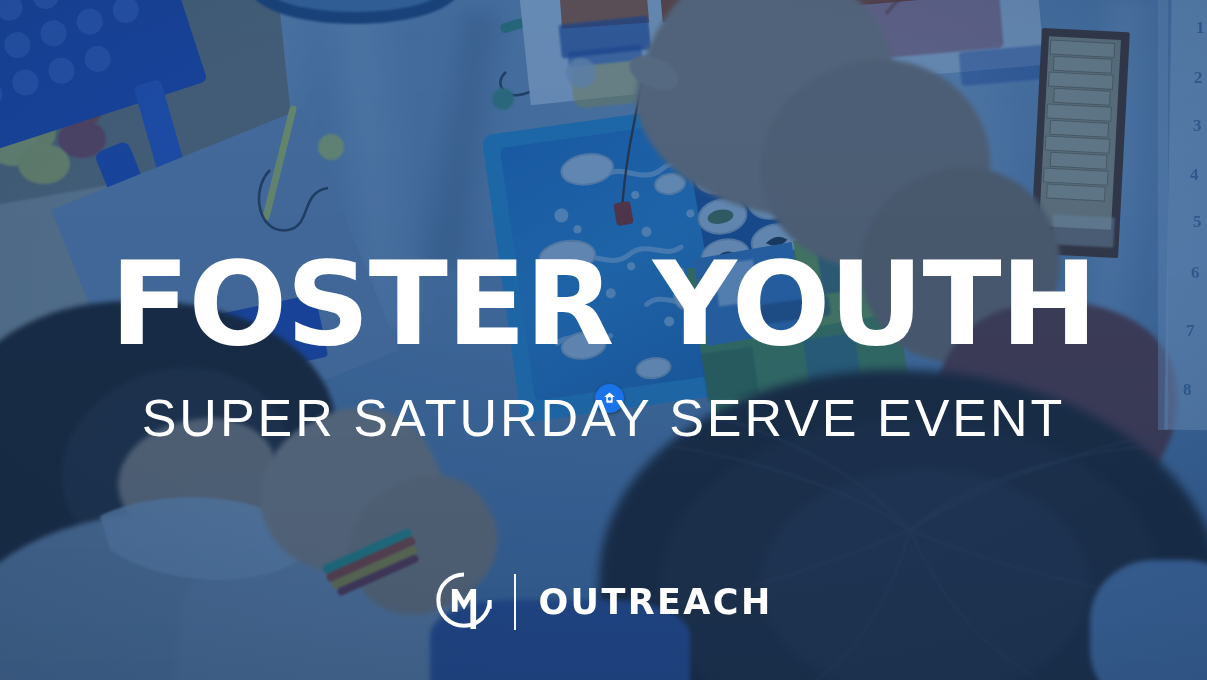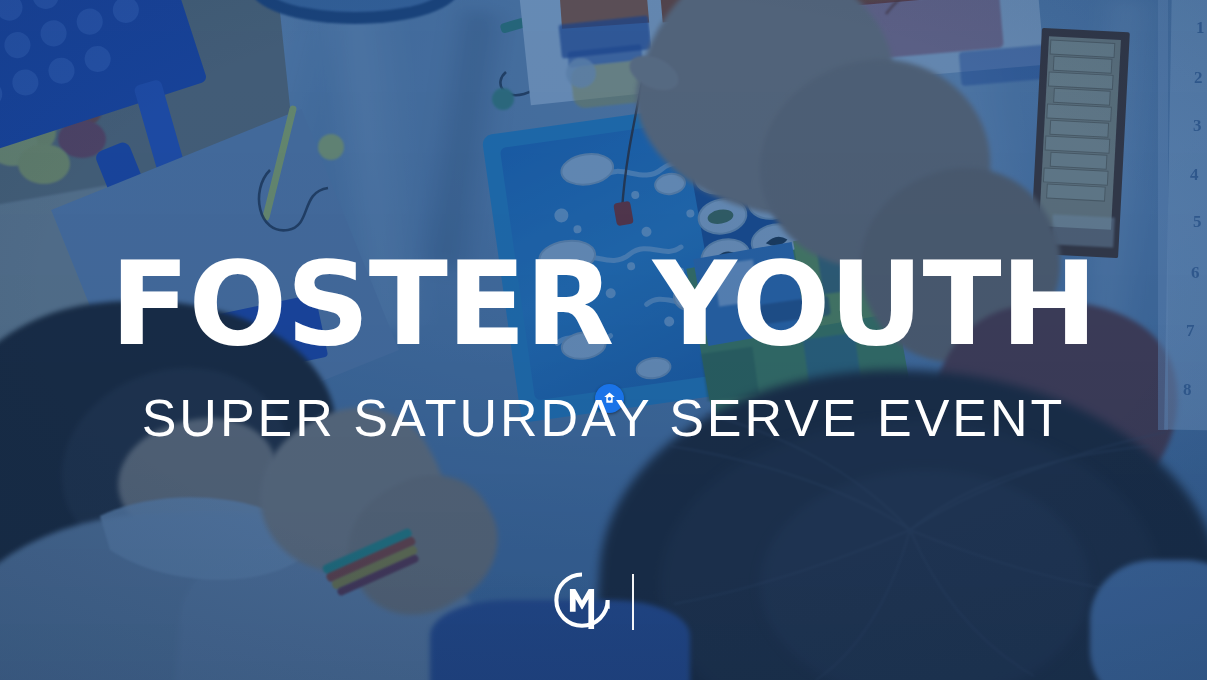--- a/index.html
+++ b/index.html
@@ -323,15 +323,16 @@
   <div id="title">FOSTER YOUTH</div>
 
   <div id="logo">
     <svg id="mark" viewBox="0 0 62 64">
 
       <path d="M31 3.5 a26.5 26.5 0 1 0 26.5 26.5 v9" fill="none" stroke="#ffffff" stroke-width="4.2" stroke-linecap="butt"></path>
 
       <path d="M18.5 42 V18.5 h5.6 L31 30.5 l6.9 -12 h5.6 V60 h-5.9 V28.8 L31.4 39.6 h-0.8 L24.4 28.8 V42 Z" fill="#ffffff"></path>
     </svg>
     <div id="divider"></div>
+    <div id="wordmark">OUTREACH</div>
   </div>
 
 </div>
 
 </body></html>

